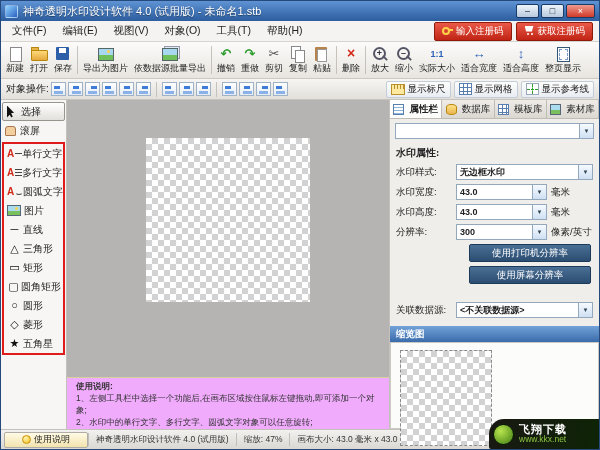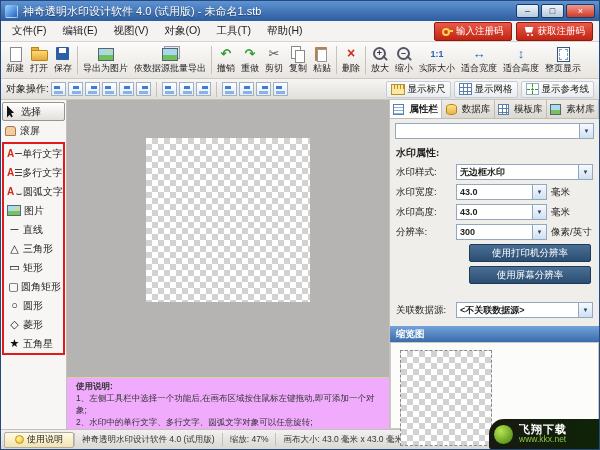--- a/index.html
+++ b/index.html
@@ -11,21 +11,21 @@
   .titlebar { height:20px; background:linear-gradient(#5f93d4,#2c5d9e); display:flex; align-items:center; padding:0 4px; color:#fff; font-size:11px; flex:0 0 auto; }
   .app-icon { width:13px; height:13px; background:linear-gradient(135deg,#8fd4ff,#2a5fc0); border:1px solid rgba(255,255,255,.4); border-radius:2px; margin-right:5px; }
   .title-text { flex:1; white-space:nowrap; overflow:hidden; text-shadow:0 1px 1px rgba(0,0,0,.45); }
   .win-btn { width:23px; height:14px; margin-left:2px; border:1px solid #173a66; border-radius:2px; background:linear-gradient(#eef4fb,#b9c9dd); color:#123; font-size:9px; line-height:12px; text-align:center; }
   .win-btn.close { width:29px; background:linear-gradient(#f09a8e,#cf3a28); color:#fff; }
 
   
   .menubar { height:21px; background:#f4f3f1; border-bottom:1px solid #d7d4cf; display:flex; align-items:center; padding:0 3px; font-size:10.5px; flex:0 0 auto; }
   .menu-item { padding:3px 8px; }
   .reg-btns { margin-left:auto; display:flex; gap:4px; padding-right:3px; }
-  .reg-btn { display:flex; align-items:center; gap:3px; background:linear-gradient(#ea5948,#c02414); border:1px solid #8f1a0c; border-radius:2px; color:#fff; font-size:9.5px; padding:2px 7px; }
+  .reg-btn { display:flex; align-items:flex-start; gap:3px; background:linear-gradient(#ea5948,#c02414); border:1px solid #8f1a0c; border-radius:2px; color:#fff; font-size:9.5px; padding:2px 7px; }
   .key-icon { position:relative; width:11px; height:10px; }
   .key-icon::before { content:""; position:absolute; left:0; top:2px; width:4px; height:4px; border:2px solid #ffd24a; border-radius:50%; }
   .key-icon::after { content:""; position:absolute; left:7px; top:4px; width:4px; height:2px; background:#ffd24a; }
   .cart-icon { position:relative; width:11px; height:11px; }
   .cart-icon::before { content:""; position:absolute; left:1px; top:1px; width:9px; height:6px; background:#fff; clip-path:polygon(0 0,100% 0,82% 100%,18% 100%); }
   .cart-icon::after { content:""; position:absolute; left:3px; top:8px; width:2px; height:2px; border-radius:50%; background:#fff; box-shadow:4px 0 0 #fff; }
 
   
   .toolbar { height:37px; background:linear-gradient(#fcfbfa,#e8e5e0); border-bottom:1px solid #ccc9c2; display:flex; align-items:center; padding:0 2px; flex:0 0 auto; }
   .tbtn { display:flex; flex-direction:column; align-items:center; justify-content:center; height:34px; padding:1px 3px; border-radius:2px; }
@@ -116,21 +116,21 @@
   .prop-control { flex:1; min-width:0;font-weight:bold; }
   .unit { width:42px; font-size:9.5px; flex:0 0 auto; }
   .panel-btn { width:122px; height:18px; margin:2px 8px 2px auto; background:linear-gradient(#4a6f94,#2c4d72); border:1px solid #1c3a59; border-radius:2px; color:#fff; font-size:9.5px; text-align:center; line-height:16px; }
   .spacer { height:14px; flex:0 0 auto; }
   .thumb-header { height:16px; margin-top:6px; background:linear-gradient(#72a2d8,#3a6cab); color:#fff; font-size:9.5px; font-weight:bold; line-height:16px; padding:0 6px; flex:0 0 auto; }
   .thumb-area { flex:1; background:#fcfcfb; border:1px solid #ccc9c3; margin:0; position:relative; min-height:0; }
   .thumb-canvas { position:absolute; left:9px; top:7px; width:92px; height:96px; border:1px dashed #8a8a8a; }
 
   
   .statusbar { height:20px; background:linear-gradient(#f2f1ef,#dbd8d3); border-top:1px solid #c4c1bb; display:flex; align-items:center; padding:0 3px; font-size:8.5px; overflow:hidden; flex:0 0 auto; }
-  .help-btn { display:flex; align-items:center; gap:3px; height:16px; padding:0 10px; border:1px solid #b0ada6; border-radius:2px; background:linear-gradient(#fffbe6,#f3e3ae); font-size:9px; flex:0 0 auto; }
+  .help-btn { display:flex; align-items:center; gap:3px; height:16px; padding:0 17px; border:1px solid #b0ada6; border-radius:2px; background:linear-gradient(#fffbe6,#f3e3ae); font-size:9px; flex:0 0 auto; }
   .i-bulb { width:9px; height:9px; border-radius:50%; background:radial-gradient(circle at 35% 30%,#fff4b0,#f2bf18); border:1px solid #c8920a; }
   .status-seg { padding:0 7px; border-left:1px solid #c2bfb9; height:13px; line-height:13px; color:#333; white-space:nowrap; }
   .status-seg:first-of-type { border-left:none; }
 
   
   .site-mark { position:absolute; right:0; bottom:0; width:110px; height:30px; background:linear-gradient(100deg,#191813,#0e2406); border-radius:15px 0 0 2px; display:flex; align-items:center; gap:5px; padding:0 6px 0 4px; z-index:40; }
   .bird-logo { width:21px; height:21px; border-radius:50%; background:radial-gradient(circle at 35% 32%,#b8e44e,#3f7d12); border:1px solid #0a1f04; flex:0 0 auto; }
   .site-texts { display:flex; flex-direction:column; line-height:1.15; }
   .site-name { color:#fff; font-size:11px; font-weight:bold; letter-spacing:1px; }
   .site-url { color:#8dc63f; font-size:8.5px; }

